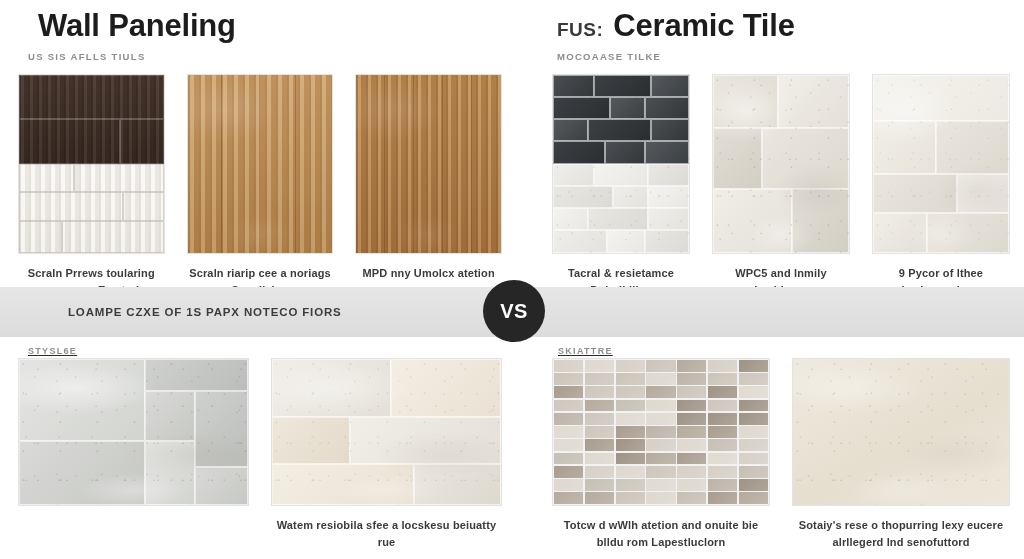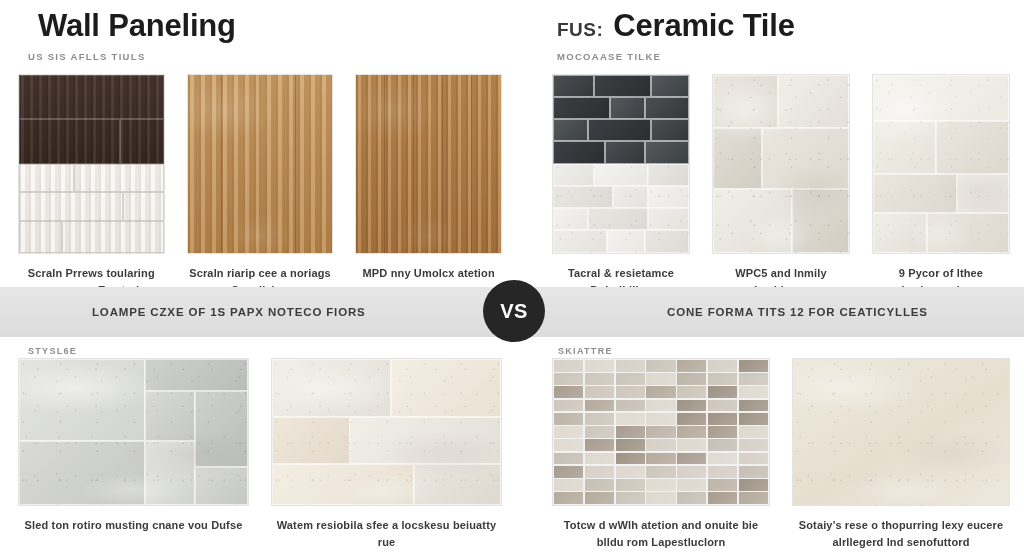--- a/index.html
+++ b/index.html
@@ -139,37 +139,37 @@
     background-size:37px 29px,41px 33px,29px 37px,45px 31px,33px 43px;
   }
 
   
   .band {
     position:absolute; left:0; right:0; top:287px; height:50px;
     background:linear-gradient(180deg,#e6e6e6,#dcdcdc);
     display:flex; align-items:center;
   }
   .band-half { width:512px; display:flex; align-items:center; }
-  .band-half.l { justify-content:flex-start; padding-left:92px; }
+  .band-half.l { justify-content:flex-start; padding-left:68px; }
   .band-half.r { justify-content:flex-start; padding-left:155px; }
   .band-text {
     font-size:11.5px; font-weight:700; letter-spacing:.85px;
     color:#3c3c3c; text-transform:uppercase; white-space:nowrap;
   }
   .vs-badge {
     position:absolute; left:483px; top:280px;
     width:62px; height:62px; border-radius:50%;
     background:#262626;
     display:flex; align-items:center; justify-content:center;
     color:#fff; font-size:20px; font-weight:700; letter-spacing:.5px;
   }
 
   
   .row2-labels { display:flex; width:1024px; }
-  .row2-labels > div { width:512px; }
+  .row2-labels > div { width:512px;text-decoration:underline; }
   .row2-labels .l { padding-left:28px; }
   .row2-labels .r { padding-left:46px; }
   .seclabel {
     font-size:9px; font-weight:700; letter-spacing:1.3px;
     color:#8d8d8d; text-transform:uppercase;
   }
 </style>
 </head>
 <body>
 
@@ -316,23 +316,20 @@
         <div class="caption">9 Pycor of lthee vorpiowine and cesrces faor Cpsllotdent</div>
       </div>
 
     </div>
   </div>
 
   <div class="band">
     <div class="band-half l">
       <span class="band-text">LOAMPE CZXE OF 1S PAPX NOTECO FIORS</span>
     </div>
-    <div class="band-half r">
-      <span class="band-text">CONE FORMA TITS 12 FOR CEATICYLLES</span>
-    </div>
   </div>
   <div class="vs-badge">
     <span>VS</span>
   </div>
 
   <div class="row2-labels" style="position:absolute;top:340px;left:0;">
     <div class="l">
       <span class="seclabel">STYSL6E</span>
     </div>
     <div class="r">
@@ -351,21 +348,20 @@
             <div class="s gy2" style="top:0%;left:55%;width:45%;height:22%;"></div>
             <div class="s gy1" style="top:22%;left:55%;width:22%;height:34%;"></div>
             <div class="s gy2" style="top:22%;left:77%;width:23%;height:52%;"></div>
             <div class="s gy1" style="top:56%;left:0%;width:55%;height:44%;"></div>
             <div class="s gy3" style="top:56%;left:55%;width:22%;height:44%;"></div>
             <div class="s gy1" style="top:74%;left:77%;width:23%;height:26%;"></div>
             <div class="vein"></div>
             <div class="speckle"></div>
           </div>
         </div>
-        <div class="caption">Sled ton rotiro musting cnane vou Dufse</div>
       </div>
 
 
       <div class="card">
         <div class="swatch short">
           <div class="stone">
             <div class="s st3" style="top:0%;left:0%;width:52%;height:40%;"></div>
             <div class="s cr3" style="top:0%;left:52%;width:48%;height:40%;"></div>
             <div class="s cr1" style="top:40%;left:0%;width:34%;height:32%;"></div>
             <div class="s st3" style="top:40%;left:34%;width:66%;height:32%;"></div>

